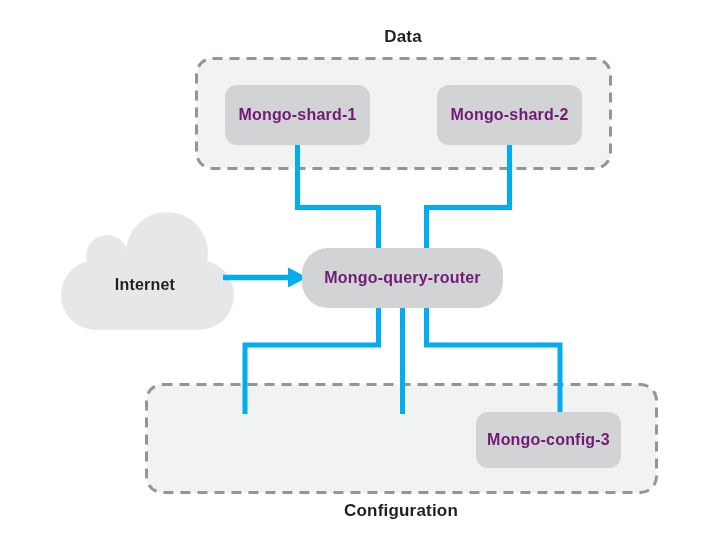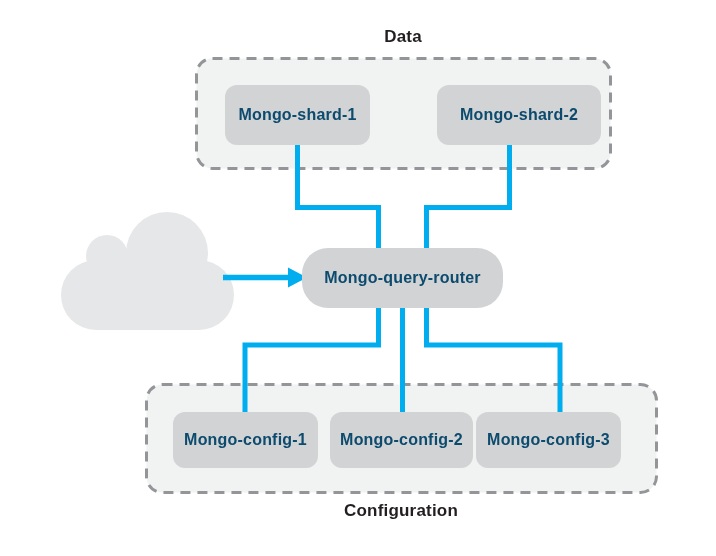--- a/index.html
+++ b/index.html
@@ -24,27 +24,27 @@
   .node {
     position: absolute;
     z-index: 2;
     background: #d1d3d4;
     border-radius: 12px;
     display: flex;
     align-items: center;
     justify-content: center;
     font-size: 16px;
     font-weight: bold;
-    color: #0c4a6e;
+    color: #701a75;
     letter-spacing: 0.2px;
     white-space: nowrap;
   }
 
   .node-shard-1 { left: 225px; top: 85px;  width: 145px; height: 60px; }
-  .node-shard-2 { left: 437px; top: 85px;  width: 164px; height: 60px; }
+  .node-shard-2 { left: 437px; top: 85px;  width: 145px; height: 60px; }
   .node-router  { left: 302px; top: 248px; width: 201px; height: 60px; border-radius: 26px; }
   .node-config-1{ left: 173px; top: 412px; width: 145px; height: 56px; }
   .node-config-2{ left: 330px; top: 412px; width: 143px; height: 56px; }
   .node-config-3{ left: 476px; top: 412px; width: 145px; height: 56px; }
 
   .group-label {
     position: absolute;
     z-index: 2;
     text-align: center;
     font-size: 17px;
@@ -90,21 +90,20 @@
 
     <g>
       <line x1="223" y1="277.5" x2="289" y2="277.5" stroke-width="5.5" stroke="#00AEEF"></line>
       <polygon points="288,267.5 307,277.5 288,287.5" fill="#00AEEF"></polygon>
     </g>
   </svg>
 
   <div class="group-label label-data">Data</div>
   <div class="group-label label-configuration">Configuration</div>
 
+  <div class="label-internet">Internet</div>
 
   <div class="node node-shard-1">Mongo-shard-1</div>
   <div class="node node-shard-2">Mongo-shard-2</div>
   <div class="node node-router">Mongo-query-router</div>
-  <div class="node node-config-1">Mongo-config-1</div>
-  <div class="node node-config-2">Mongo-config-2</div>
   <div class="node node-config-3">Mongo-config-3</div>
 
 </div>
 
 </body></html>

